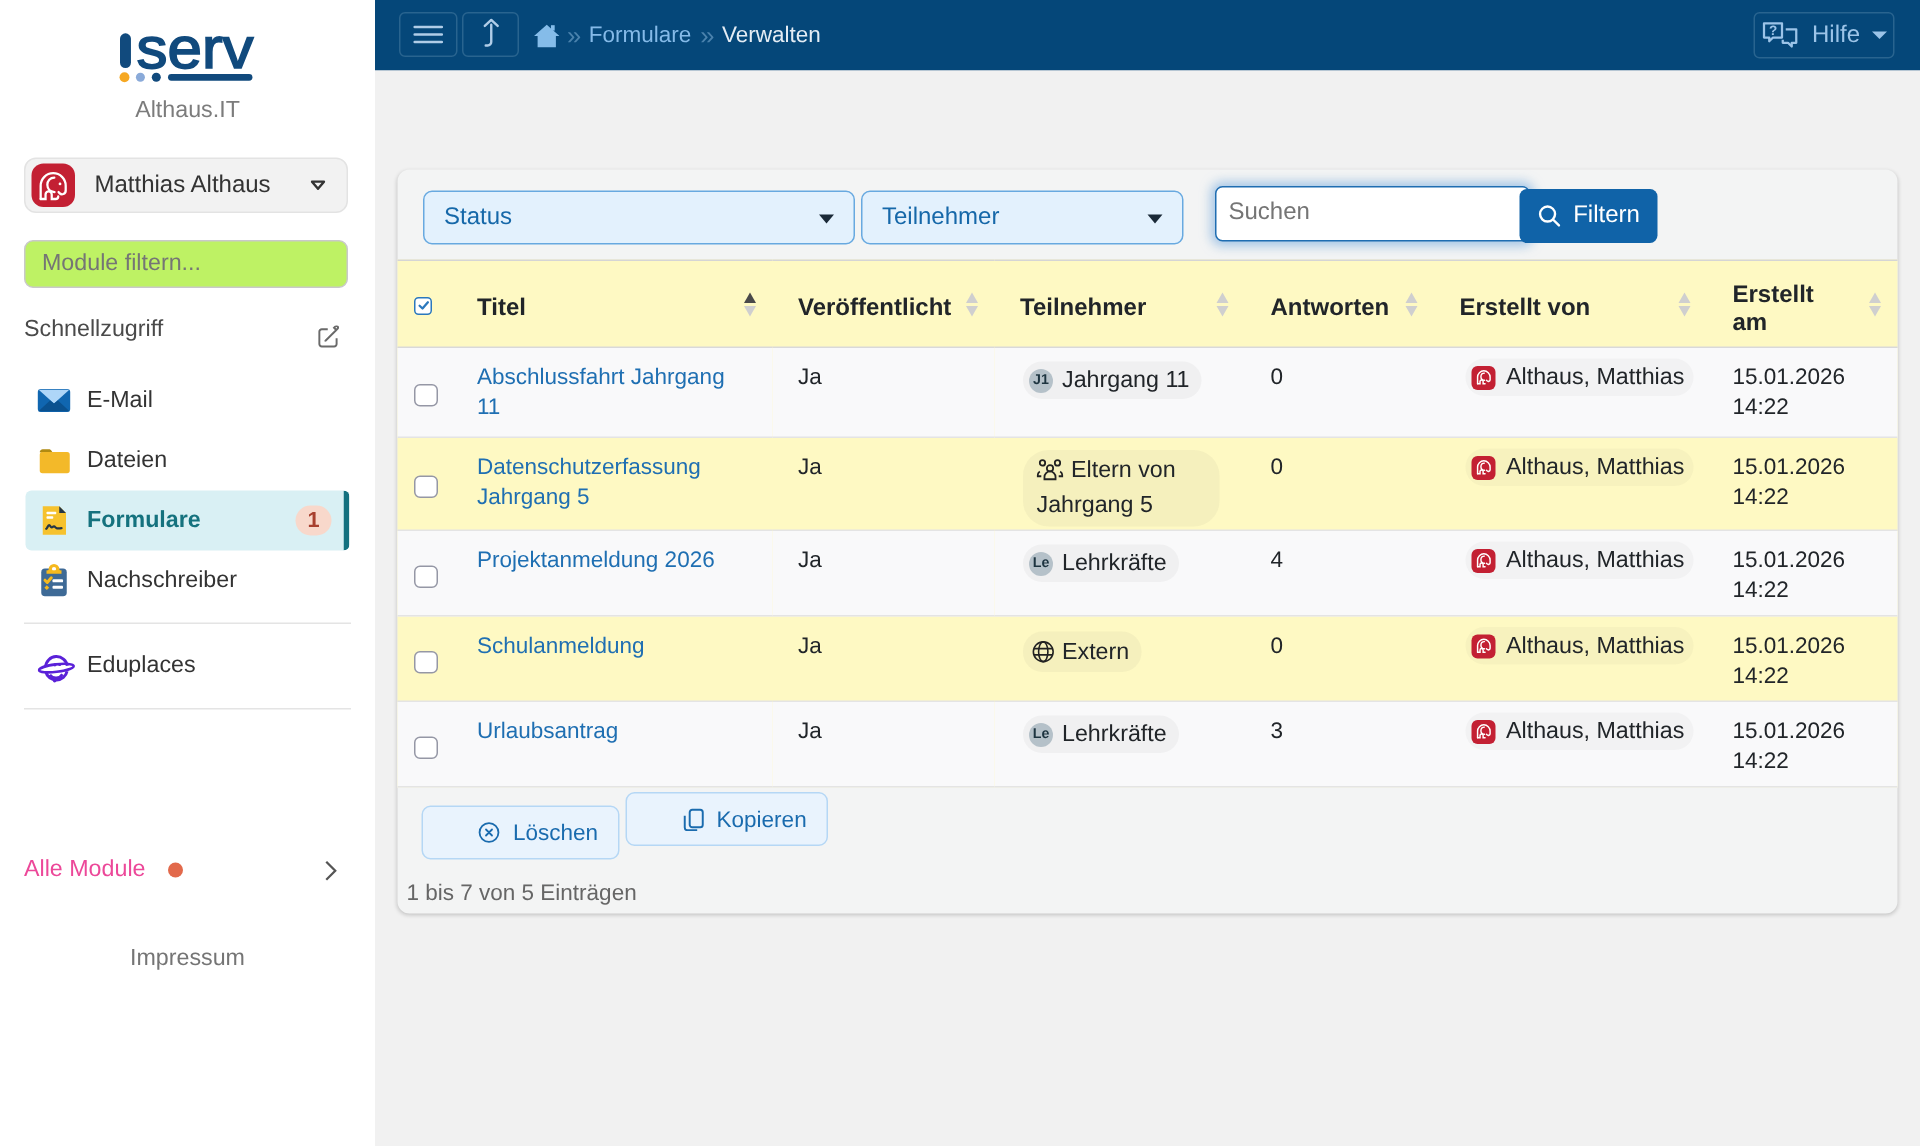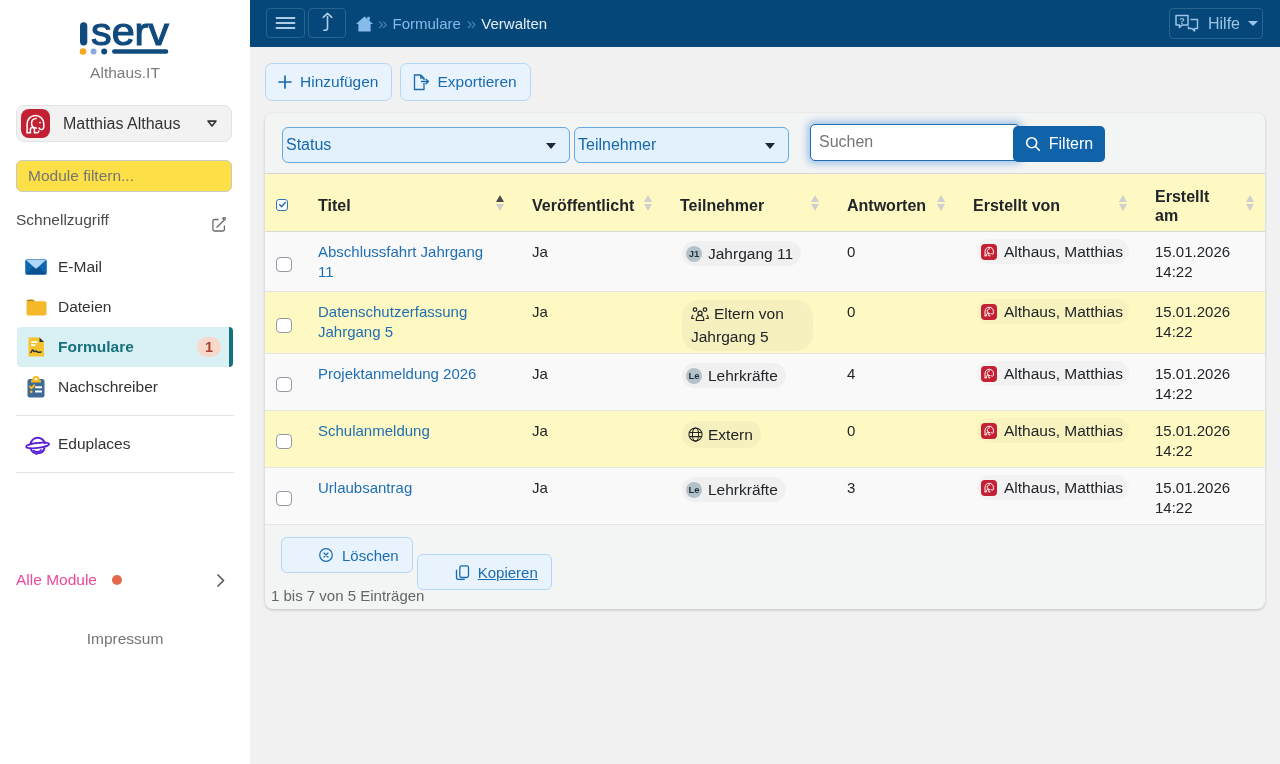--- a/index.html
+++ b/index.html
@@ -5,21 +5,21 @@
 <style>
 * { margin:0; padding:0; box-sizing:border-box; }
 html,body { width:1280px; height:764px; overflow:hidden; font-family:"Liberation Sans", sans-serif; background:#f1f1f1; }
 
 .sidebar { position:absolute; left:0; top:0; width:250px; height:764px; background:#fff; z-index:5; }
 .logo-wrap { text-align:center; padding-top:14px; }
 .brandname { text-align:center; color:#7c7c7c; font-size:15.5px; margin-top:-4px; }
 .userbox { position:absolute; left:16px; top:105px; width:216px; height:37px; background:#f2f2f2; border:1px solid #e3e3e3; border-radius:8px; display:flex; align-items:center; }
 .avatar { width:29px; height:29px; border-radius:8px; background:#c32033; margin-left:4px; display:flex; align-items:center; justify-content:center; }
 .username { font-size:16px; color:#333; margin-left:13px; flex:1; }
-.modfilter { position:absolute; left:16px; top:160px; width:216px; height:32px; border:1px solid #c9c9c9; border-radius:6px; background:#fde047; color:#757575; font-size:15.5px; line-height:30px; padding-left:11px; }
+.modfilter { position:absolute; left:16px; top:160px; width:216px; height:32px; border:1px solid #c9c9c9; border-radius:6px; background:#bef264; color:#757575; font-size:15.5px; line-height:30px; padding-left:11px; }
 .quick { position:absolute; left:16px; top:211px; width:216px; color:#4a4a4a; font-size:15.5px; }
 .nav { position:absolute; left:0; top:247px; width:250px; }
 .navitem { position:relative; height:40px; display:flex; align-items:center; color:#333; font-size:15.5px; }
 .navitem .ic { width:24px; height:24px; margin-left:24px; margin-right:10px; flex:none; }
 .navitem.active { background:#d9f0f4; margin:0 16px 0 17px; width:216px; border-radius:4px; border-right:4px solid #13717f; color:#15727e; font-weight:bold; }
 .navitem.active .ic { margin-left:7px; }
 .badge1 { position:absolute; right:8px; top:10px; width:24px; height:20px; background:#f8d8cb; color:#a8402f; border-radius:10px; font-size:14.5px; font-weight:bold; text-align:center; line-height:20px; }
 .sep { border-top:1px solid #e4e4e4; margin:8px 16px; }
 .allmod { position:absolute; left:16px; top:566px; width:218px; height:28px; color:#ec4899; font-size:15.5px; display:flex; align-items:center; }
 .impressum { position:absolute; left:0; top:630px; width:250px; text-align:center; color:#757575; font-size:15.5px; }
@@ -30,21 +30,21 @@
 .hilfe { position:absolute; right:17px; top:8px; width:94px; height:31px; border:1px solid #29648f; border-radius:4px; display:flex; align-items:center; justify-content:center; color:#9cc4e8; font-size:16px; }
 
 .content { position:absolute; left:250px; top:47px; width:1030px; height:717px; background:#f1f1f1; }
 .btn-light { display:inline-flex; align-items:center; height:38px; background:#e9f3fd; border:1px solid #b5d7f5; border-radius:7px; color:#1a6bae; font-size:15.5px; padding:0 13px 0 12px; vertical-align:top; }
 .btn-sm { height:36px !important; border-radius:6px !important;padding-left:36px; }
 .actions { position:absolute; left:15px; top:16px; font-size:0; }
 .actions .btn-light { margin-right:8px; }
 
 .card { position:absolute; left:15px; top:66px; width:1000px; height:496px; background:#f3f4f4; border-radius:8px; box-shadow:0 1px 3px rgba(0,0,0,.2); }
 .filterrow { position:absolute; left:0; top:0; width:100%; height:60px; }
-.seldrop { position:absolute; top:14px; height:36px; background:#e3f1fd; border:1px solid #68a9e0; border-radius:6px; color:#1668a9; font-size:16px; line-height:34px; padding-left:3px; }
+.seldrop { position:absolute; top:14px; height:36px; background:#e3f1fd; border:1px solid #68a9e0; border-radius:6px; color:#1668a9; font-size:16px; line-height:34px; padding-left:13px; }
 .seldrop .car { position:absolute; right:13px; top:15px; width:0; height:0; border-left:5px solid transparent; border-right:5px solid transparent; border-top:6px solid #1b2a38; }
 .search { position:absolute; left:545px; top:11px; width:210px; height:37px; background:#fff; border:1.5px solid #1f6db1; border-radius:5px; box-shadow:0 0 7px 2.5px rgba(110,165,220,.6); color:#757575; font-size:16px; line-height:34px; padding-left:8px; }
 .btn-filtern { position:absolute; left:748px; top:13px; width:92px; height:36px; background:#1063a8; border-radius:5px; color:#fff; font-size:16px; display:flex; align-items:center; justify-content:center; }
 
 table { position:absolute; left:0; top:60px; width:1000px; border-collapse:collapse; table-layout:fixed; background:#fef9c3; font-size:15px; }
 table { border-top:1px solid #d5d5d5; }
 th, td { text-align:left; vertical-align:top; padding:10px 0 0 17px; line-height:19.5px; color:#212529; }
 tr.r1 td{height:60px;} tr.r2 td{height:62px;} tr.r3 td,tr.r4 td,tr.r5 td{height:57px;}
 th { font-weight:bold; vertical-align:middle; position:relative; height:58px; border-bottom:1px solid #d9d9d9; padding-top:7px; padding-bottom:0; font-size:16px; }
 td { border-bottom:1px solid #e4e4e4; }
@@ -190,32 +190,20 @@
         <path d="M16.5 6.5 H23.5 V15.5 H20.5 V18 L18 15.5 H14.5 V13.5" stroke-linejoin="round"></path>
       </g>
       <text x="8" y="10.5" font-size="9" fill="#9cc4e8" text-anchor="middle" font-weight="bold">?</text>
     </svg>
     Hilfe
     <span style="width:0;height:0;border-left:5px solid transparent;border-right:5px solid transparent;border-top:5.5px solid #9cc4e8;margin-left:8px;"></span>
   </div>
 </div>
 
 <div class="content">
-  <div class="actions">
-    <span class="btn-light"><svg width="14" height="14" viewBox="0 0 14 14" style="margin-right:8px;">
-          <path d="M7 1 V13 M1 7 H13" stroke="#1a6bae" stroke-width="1.7" stroke-linecap="round"></path>
-        </svg>Hinzufügen</span>
-    <span class="btn-light"><svg width="17" height="17" viewBox="0 0 17 17" style="margin-right:7px;">
-          <g fill="none" stroke="#1a6bae" stroke-width="1.3">
-            <path d="M7.8 1 H1.5 V15.5 H11 V9"></path>
-            <path d="M7.8 1 L11 4.2 V6 M7.8 1 V4.2 H11"></path>
-            <path d="M8.5 7.5 H15.5 M15.5 7.5 L13 5.2 M15.5 7.5 L13 9.8" stroke-linecap="round" stroke-linejoin="round"></path>
-          </g>
-        </svg>Exportieren</span>
-  </div>
 
   <div class="card">
     <div class="filterrow">
       <div class="seldrop" style="left:17px;width:288px;">Status<span class="car"></span></div>
       <div class="seldrop" style="left:309px;width:215px;">Teilnehmer<span class="car"></span></div>
       <div class="search">Suchen</div>
       <div class="btn-filtern"><svg width="16" height="16" viewBox="0 0 16 16" style="margin-right:8px;">
             <circle cx="6.7" cy="6.7" r="5" fill="none" stroke="#fff" stroke-width="1.6"></circle>
             <path d="M10.5 10.5 L14.3 14.3" stroke="#fff" stroke-width="1.6" stroke-linecap="round"></path>
           </svg>Filtern</div>
@@ -363,21 +351,21 @@
     </tbody>
       </table>
 
     <div class="cardfoot">
       <span class="btn-light btn-sm" style="margin-left:16px;margin-top:13px;font-size:15px;"><svg width="16" height="16" viewBox="0 0 16 16" style="margin-right:8px;">
             <g fill="none" stroke="#1a6bae" stroke-width="1.2">
               <circle cx="8" cy="8" r="6.3"></circle>
               <path d="M6 6 L10 10 M10 6 L6 10" stroke-linecap="round"></path>
             </g>
           </svg>Löschen</span>
-      <span class="btn-light btn-sm" style="margin-left:4px;margin-top:30px;font-size:15px;text-decoration:underline;"><svg width="16" height="16" viewBox="0 0 16 16" style="margin-right:8px;">
+      <span class="btn-light btn-sm" style="margin-left:4px;margin-top:4px;font-size:15px;"><svg width="16" height="16" viewBox="0 0 16 16" style="margin-right:8px;">
             <g fill="none" stroke="#1a6bae" stroke-width="1.3">
               <rect x="5.8" y="1.8" width="8.7" height="11.7" rx="1.7"></rect>
               <path d="M2.5 5.8 V13.6 A1.9 1.9 0 0 0 4.4 15.5 H10.8"></path>
             </g>
           </svg>Kopieren</span>
       <div class="count">1 bis 7 von 5 Einträgen</div>
     </div>
   </div>
 </div>
 

